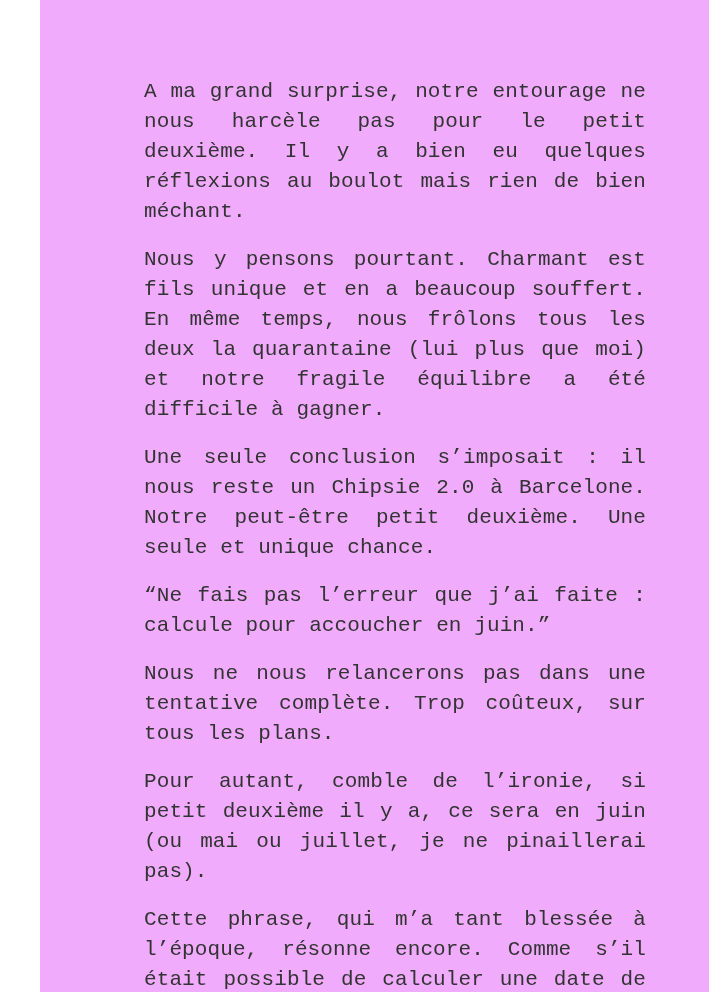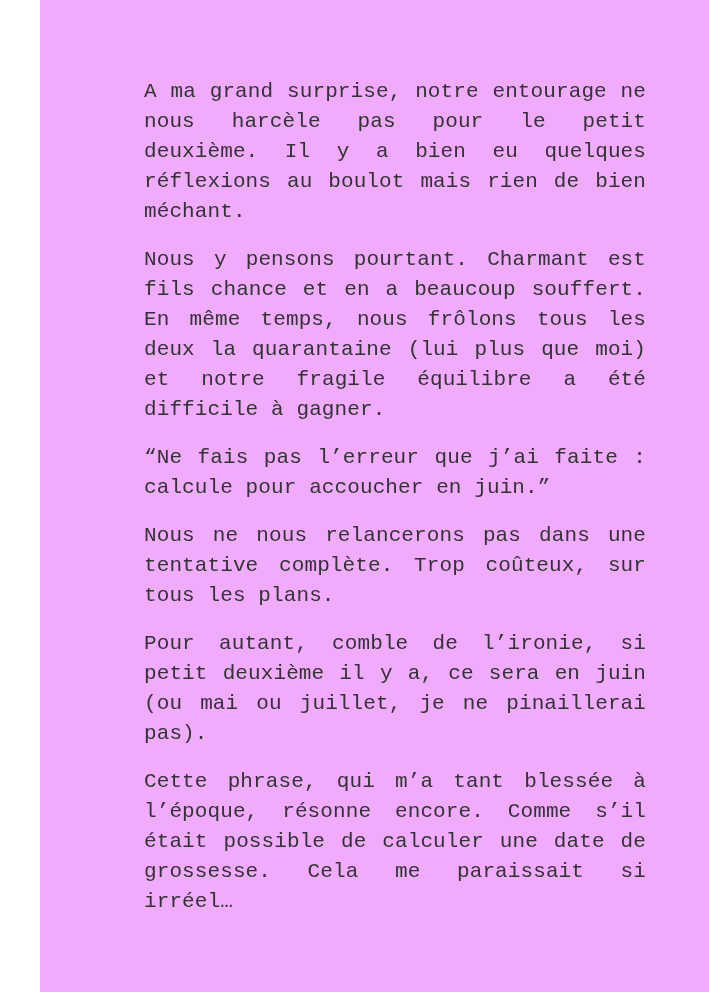--- a/index.html
+++ b/index.html
@@ -43,21 +43,22 @@
     line-height: 16px;
     color: #3d3d3d;
   }
 </style>
 </head>
 <body>
 
 <div class="page">
   <div class="text-block">
     <p>A ma grand surprise, notre entourage ne nous harcèle pas pour le petit deuxième. Il y a bien eu quelques réflexions au boulot mais rien de bien méchant.</p>
-    <p>Nous y pensons pourtant. Charmant est fils chance et en a beaucoup souffert. En même temps, nous frôlons tous les deux la quarantaine (lui plus que moi) et notre fragile équilibre a été difficile à gagner.</p>
+    <p>Nous y pensons pourtant. Charmant est fils unique et en a beaucoup souffert. En même temps, nous frôlons tous les deux la quarantaine (lui plus que moi) et notre fragile équilibre a été difficile à gagner.</p>
+    <p>Une seule conclusion s’imposait : il nous reste un Chipsie 2.0 à Barcelone. Notre peut-être petit deuxième. Une seule et unique chance.</p>
     <p>“Ne fais pas l’erreur que j’ai faite : calcule pour accoucher en juin.”</p>
     <p>Nous ne nous relancerons pas dans une tentative complète. Trop coûteux, sur tous les plans.</p>
     <p>Pour autant, comble de l’ironie, si petit deuxième il y a, ce sera en juin (ou mai ou juillet, je ne pinaillerai pas).</p>
     <p>Cette phrase, qui m’a tant blessée à l’époque, résonne encore. Comme s’il était possible de calculer une date de grossesse. Cela me paraissait si irréel…</p>
   </div>
   <div class="page-footer">
     <span class="page-number">235</span>
   </div>
 </div>
 

